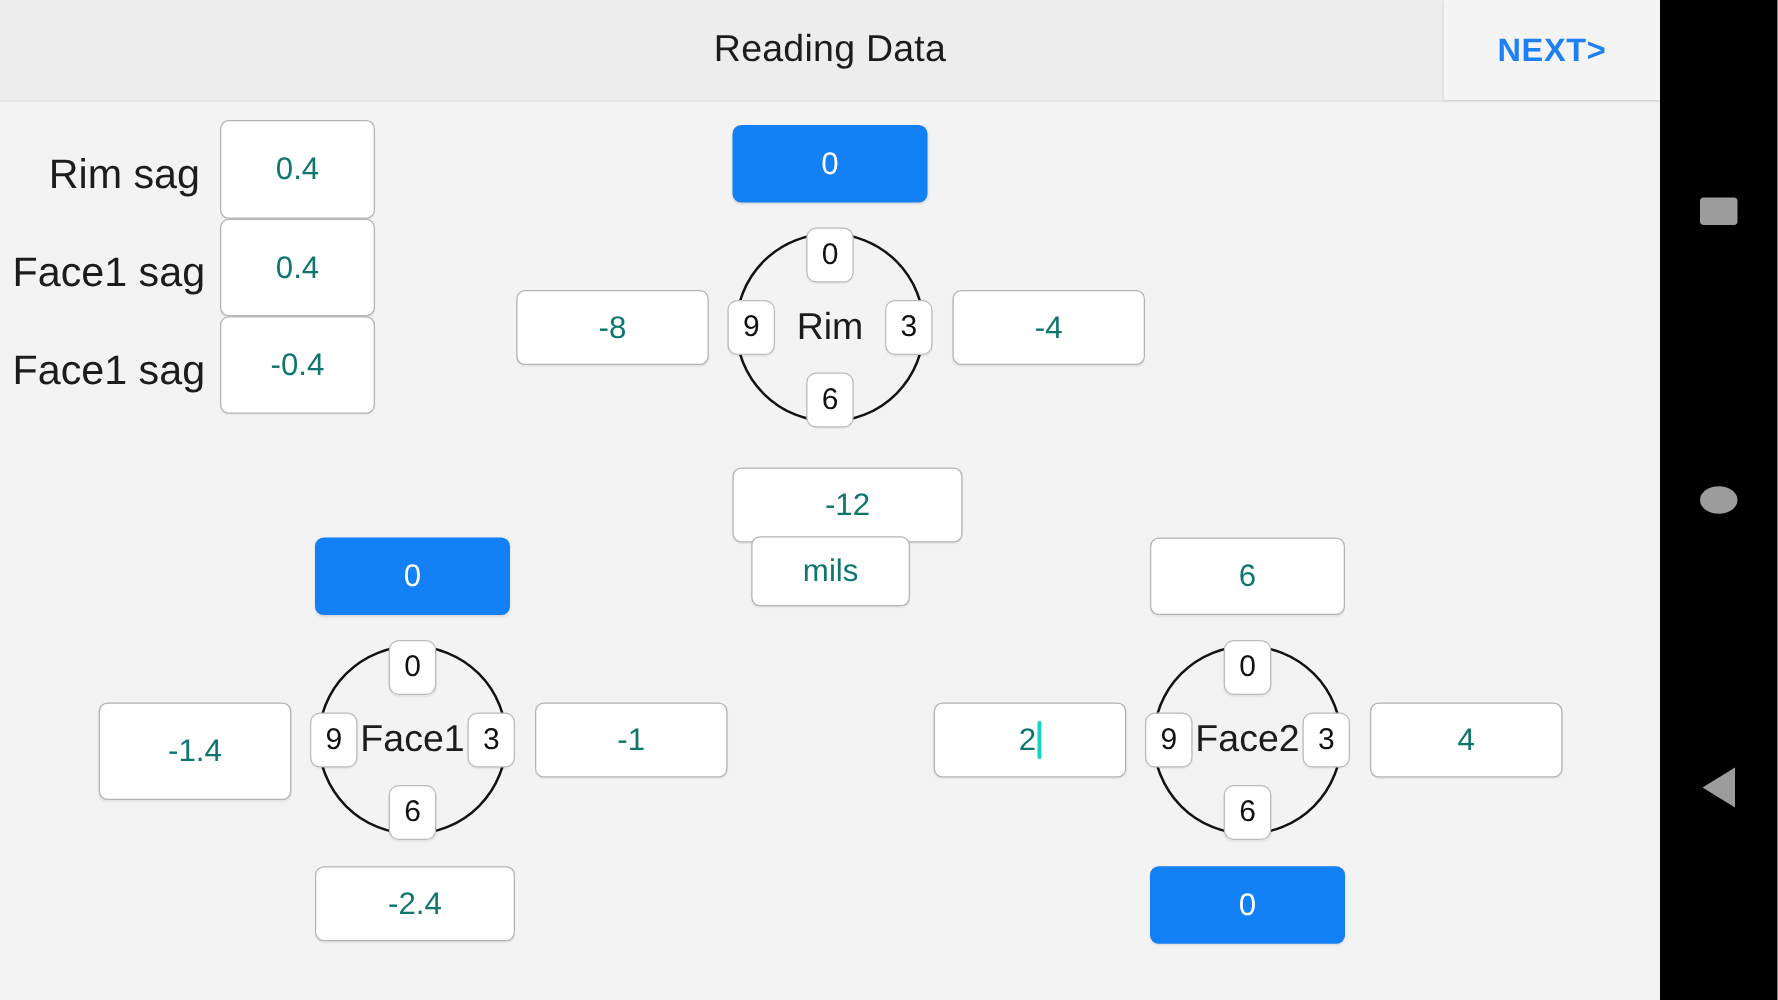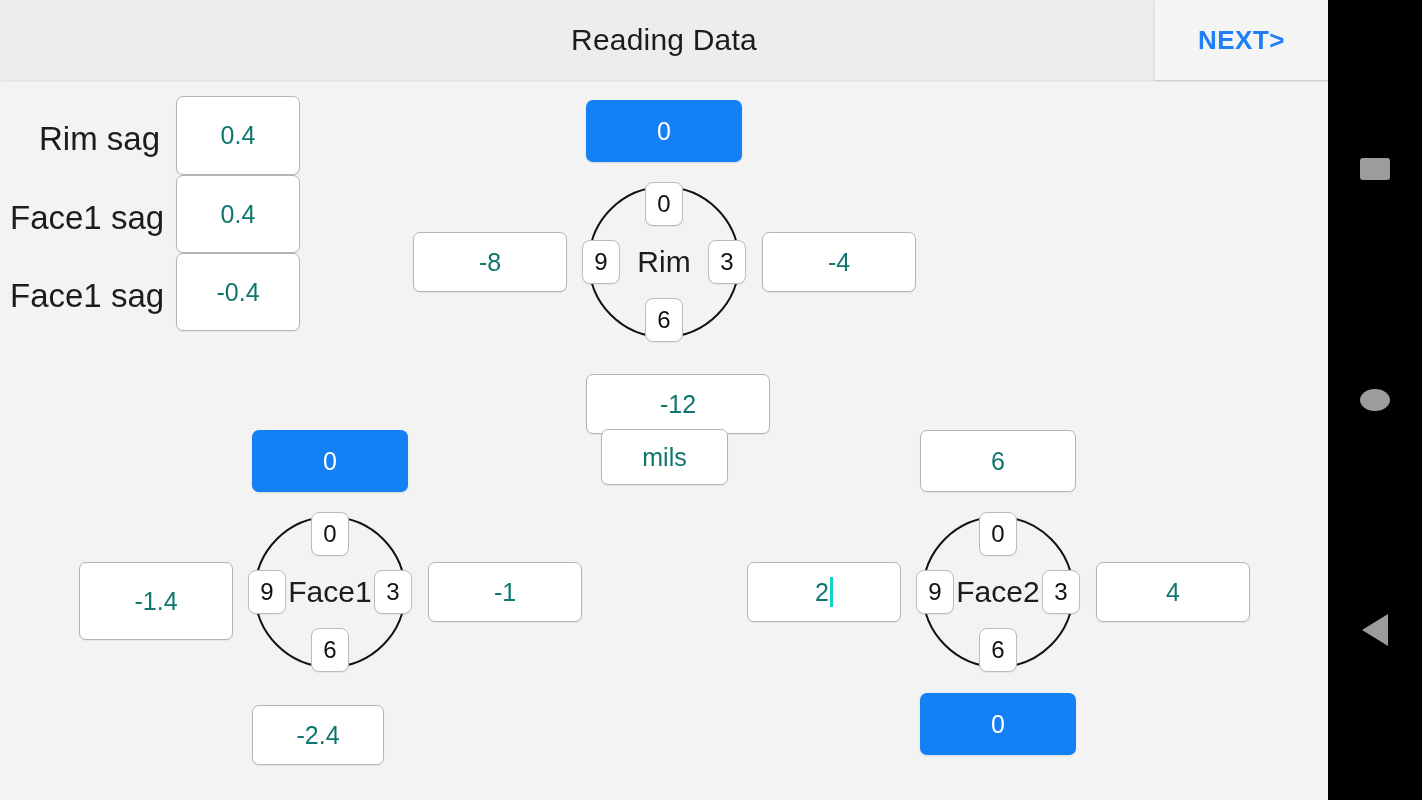--- a/index.html
+++ b/index.html
@@ -235,21 +235,21 @@
       <div class="tick t0">0</div>
       <div class="tick t3">3</div>
       <div class="tick t6">6</div>
       <div class="tick t9">9</div>
       <div class="dial-name">Rim</div>
     </div>
 
     <div class="fld blue" style="left:252px; top:430px; width:156px; height:62px;">0</div>
     <div class="fld" style="left:79px; top:562px; width:154px; height:78px;">-1.4</div>
     <div class="fld" style="left:428px; top:562px; width:154px; height:60px;">-1</div>
-    <div class="fld" style="left:252px; top:693px; width:132px; height:60px;margin-top:12px;">-2.4</div>
+    <div class="fld" style="left:252px; top:693px; width:160px; height:60px;">-2.4</div>
 
     <div class="dial" style="left:254px; top:516px; width:152px; height:152px;">
       <div class="tick t0">0</div>
       <div class="tick t3">3</div>
       <div class="tick t6">6</div>
       <div class="tick t9">9</div>
       <div class="dial-name">Face1</div>
     </div>
 
     <div class="fld" style="left:920px; top:430px; width:156px; height:62px;">6</div>

